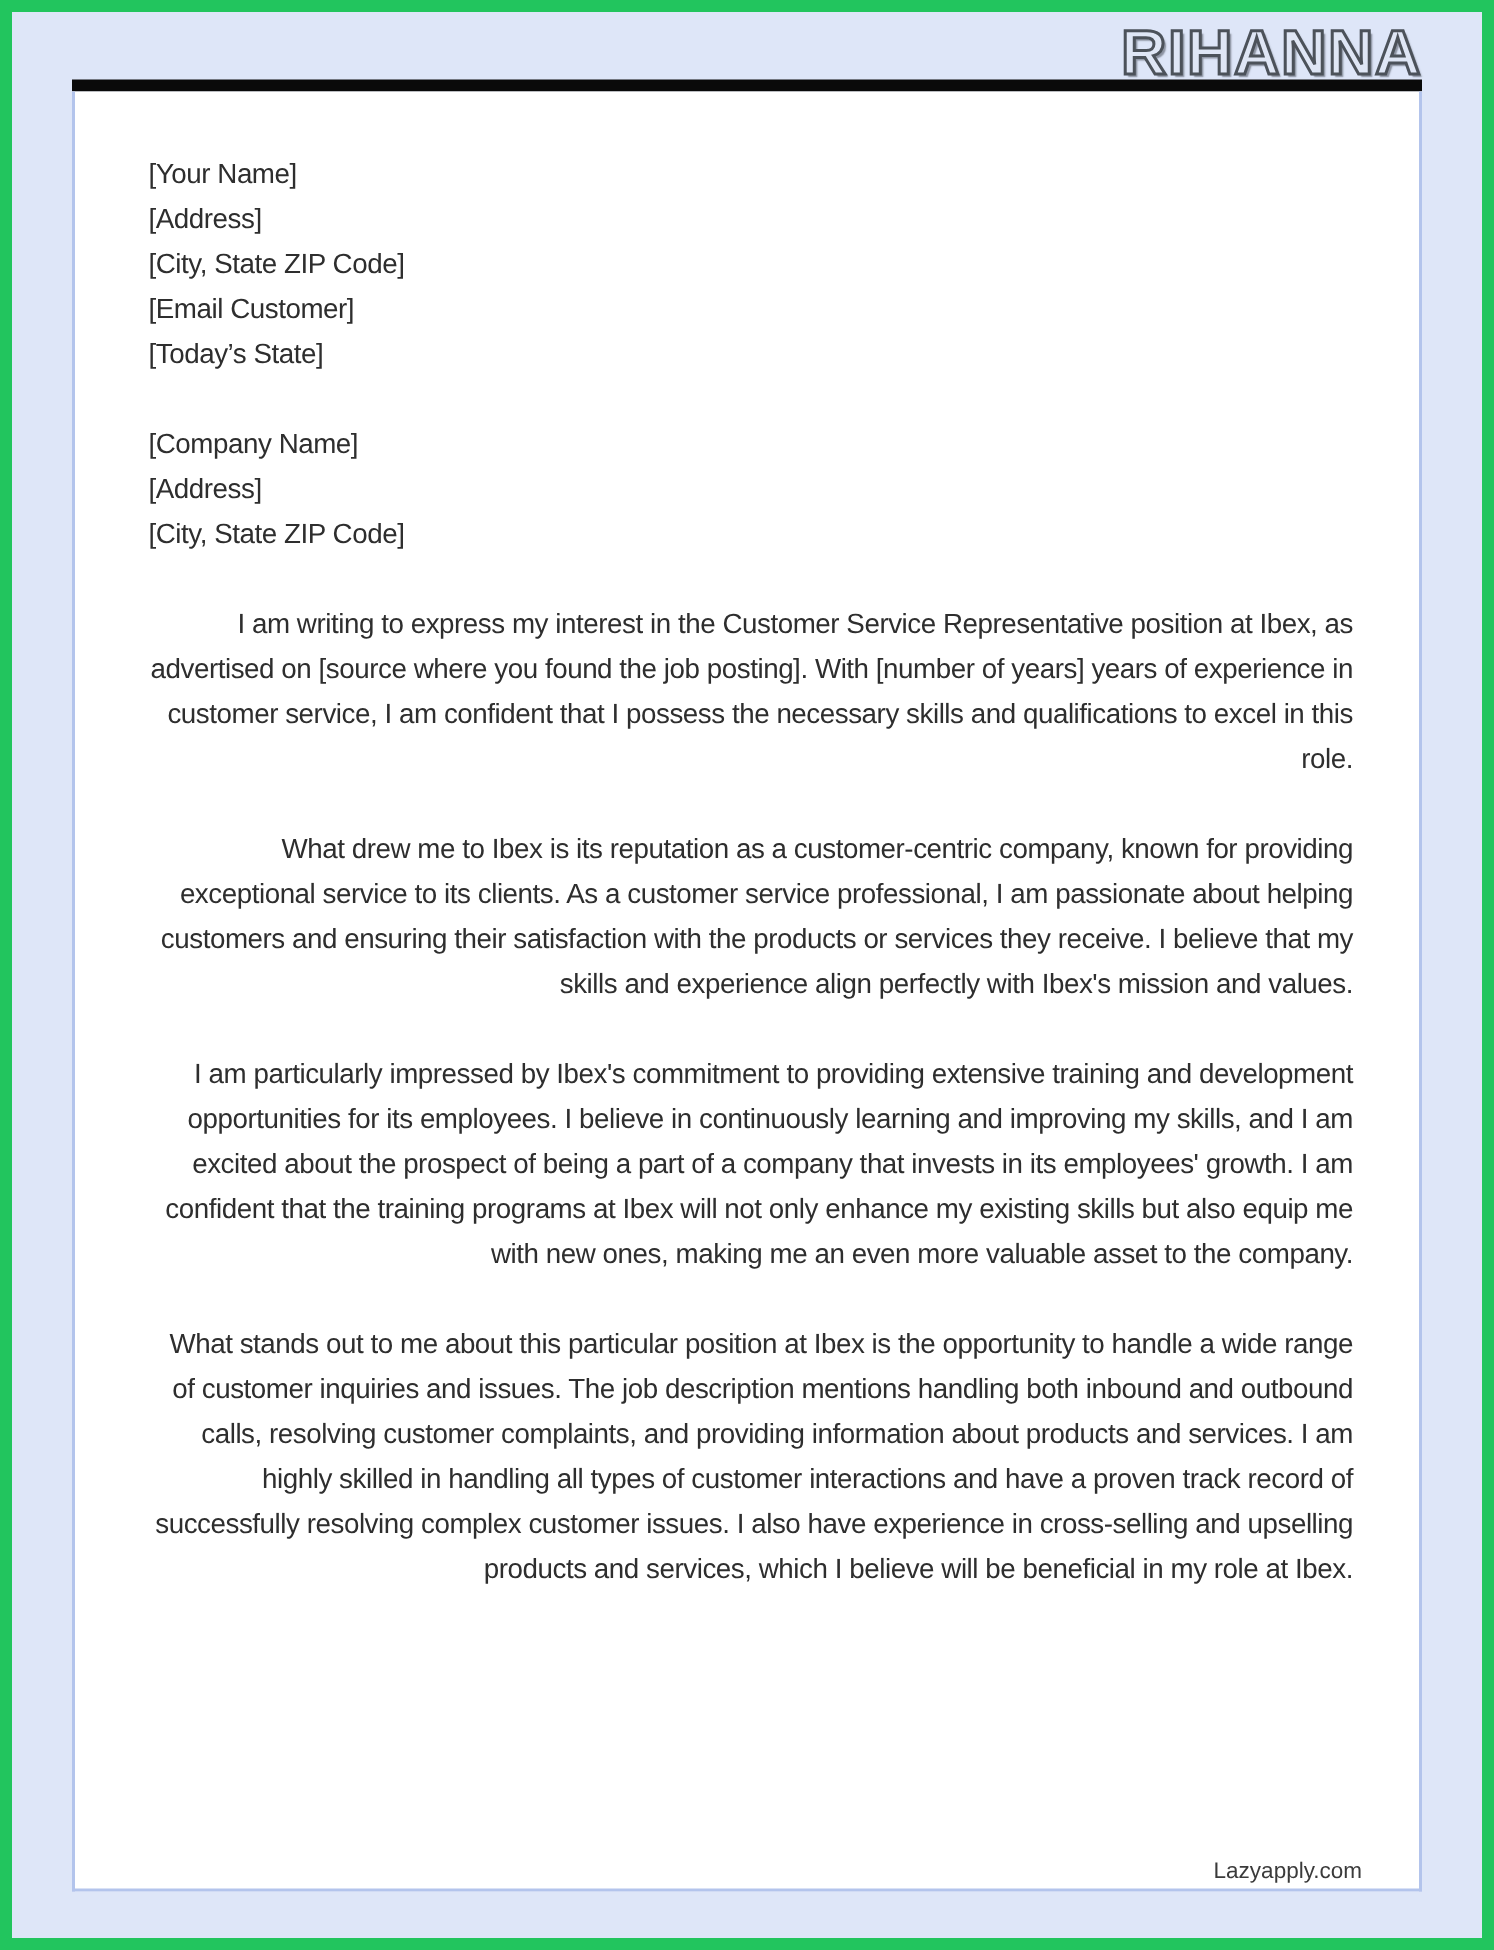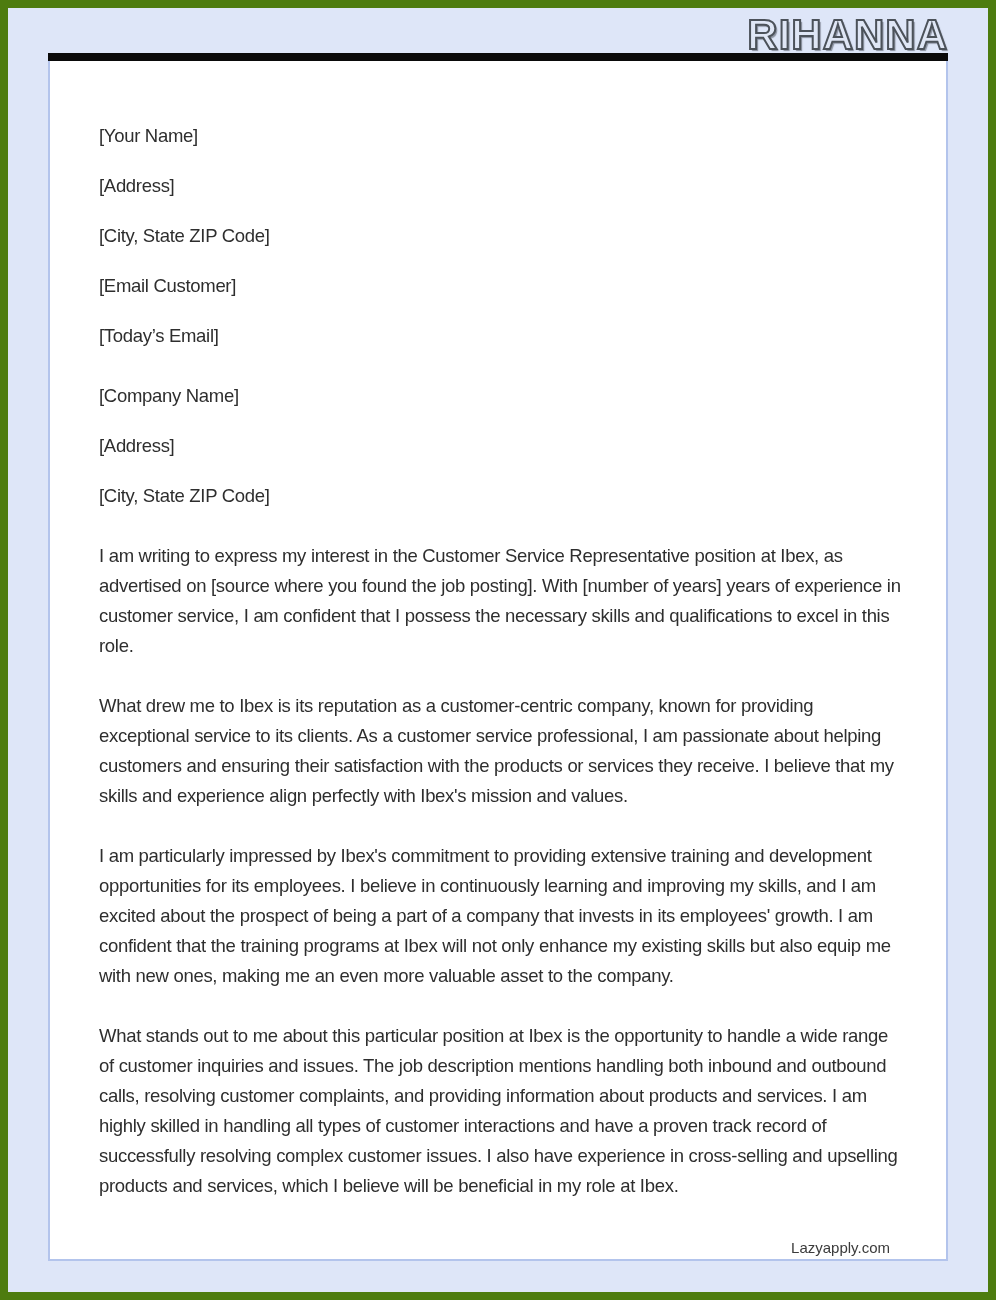--- a/index.html
+++ b/index.html
@@ -1,21 +1,21 @@
 <!DOCTYPE html>
 <html><head>
 <meta charset="utf-8">
 <style>
   * { margin: 0; padding: 0; box-sizing: border-box; }
   html, body { background: #ffffff; }
   .page {
     position: relative;
     width: 996px;
     height: 1300px;
-    border: 8px solid #4d7c0f;
+    border: 8px solid #22c55e;
     background: #dee6f8;
     overflow: hidden;
     font-family: "Liberation Sans", sans-serif;
     color: #2e2e2e;
   }
   .brand {
     position: absolute;
     top: 2px;
     right: 40px;
     font-size: 42px;
@@ -47,25 +47,25 @@
     padding: 40px 46px 0 49px;
   }
   .letter {
     font-size: 18.5px;
     line-height: 30px;
     letter-spacing: -0.3px;
     color: #2e2e2e;
     width: 803px;
   }
   .block { margin-bottom: 30px; }
-  .block div { line-height: 30px; margin-top: 20px; }
-  .letter p { margin-bottom: 30px; }
+  .block div { line-height: 30px; }
+  .letter p { margin-bottom: 30px; text-align: right; }
   .watermark {
     position: absolute;
-    right: 56px;
+    right: 38px;
     bottom: 1px;
     font-size: 15px;
     line-height: 20px;
     letter-spacing: 0;
     color: #3b3b3b;
     text-decoration: none;
     cursor: pointer;
   }
   .overflow-line {
     position: absolute;
@@ -88,21 +88,21 @@
   <div class="top-bar"></div>
 
   <div class="doc">
     <div class="letter">
 
       <div class="block">
         <div>[Your Name]</div>
         <div>[Address]</div>
         <div>[City, State ZIP Code]</div>
         <div>[Email Customer]</div>
-        <div>[Today’s Email]</div>
+        <div>[Today’s State]</div>
       </div>
 
       <div class="block">
         <div>[Company Name]</div>
         <div>[Address]</div>
         <div>[City, State ZIP Code]</div>
       </div>
 
 
       <p>I am writing to express my interest in the Customer Service Representative position at Ibex, as advertised on [source where you found the job posting]. With [number of years] years of experience in customer service, I am confident that I possess the necessary skills and qualifications to excel in this role.</p>

